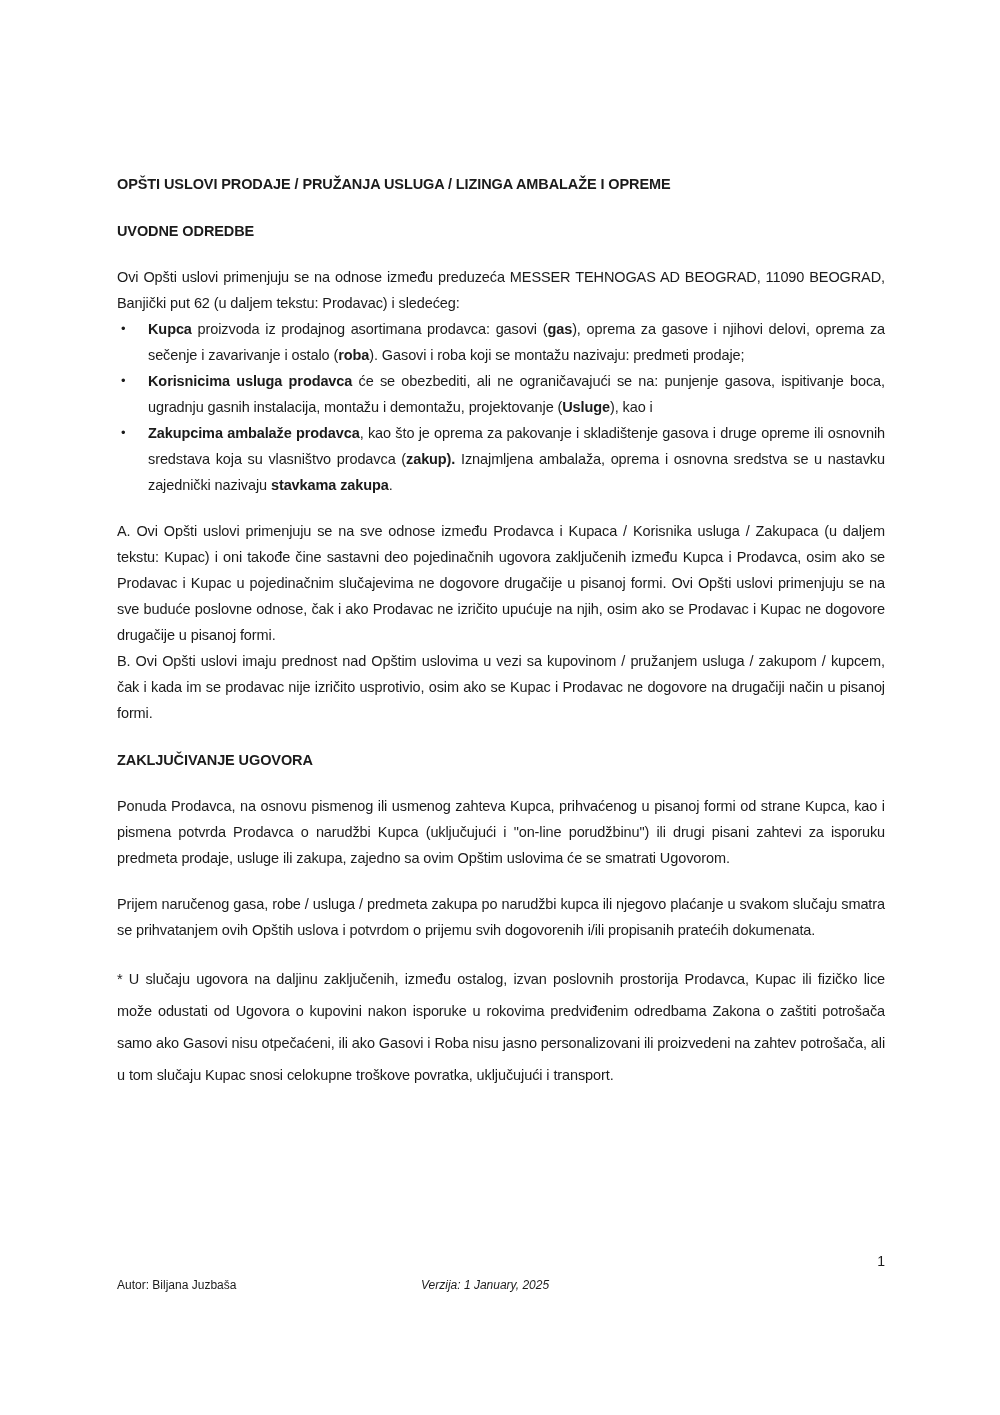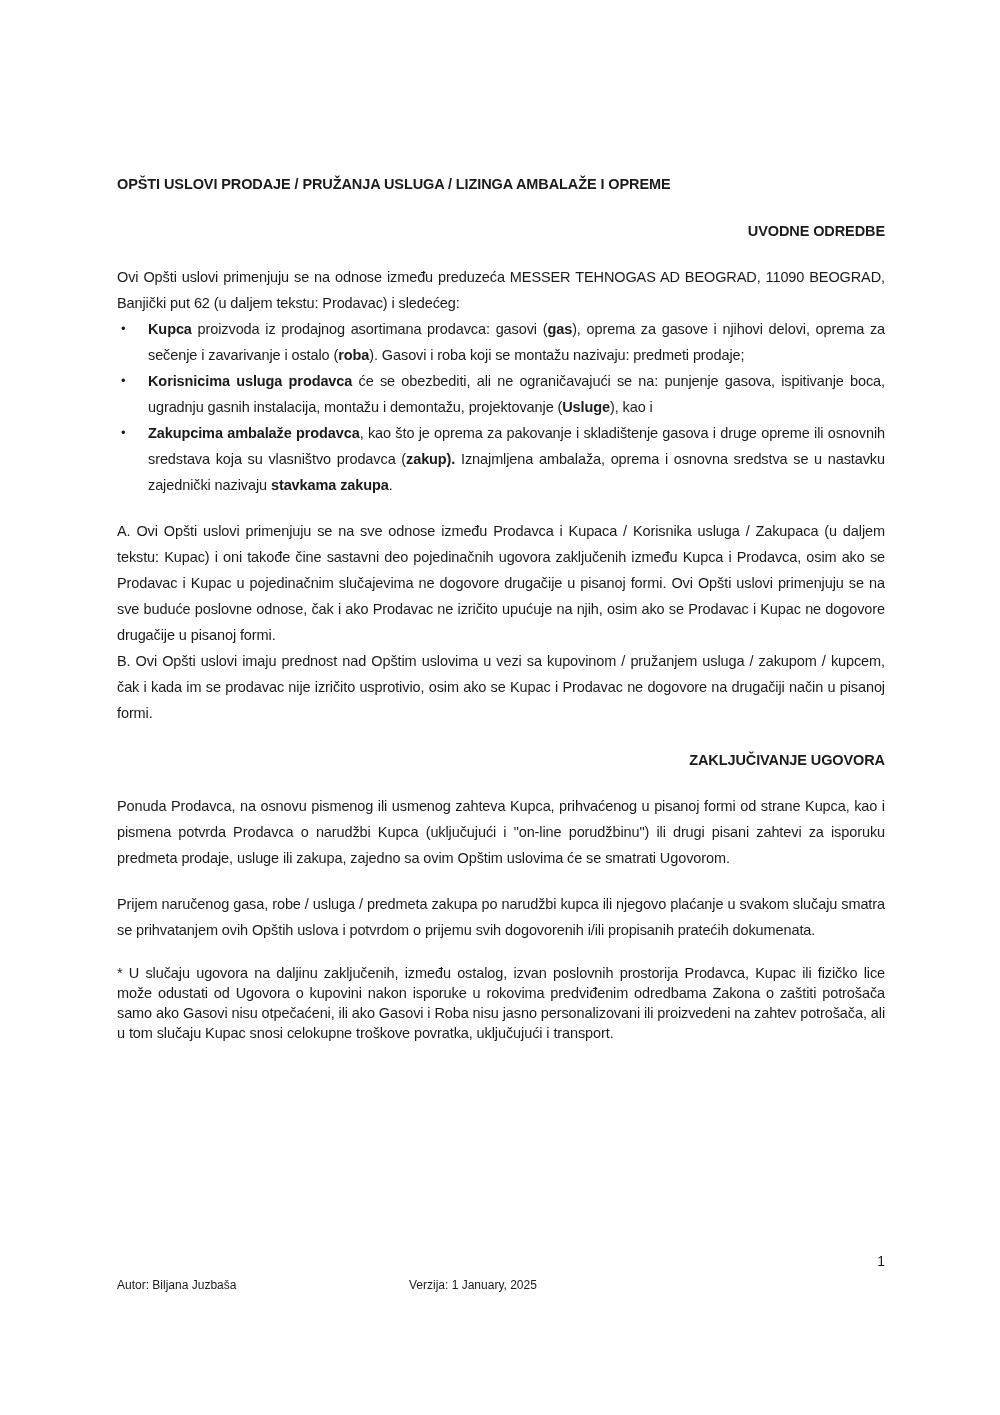--- a/index.html
+++ b/index.html
@@ -25,28 +25,27 @@
     font-size: 14.5px;
     font-weight: bold;
     margin: 0;
     line-height: 26px;
   }
   .section-heading {
     font-size: 14.5px;
     font-weight: bold;
     margin: 21px 0 0 0;
     line-height: 26px;
-    text-align: right;
   }
   p.paragraph {
     margin: 20px 0 0 0;
     text-align: justify;
     line-height: 26px;
   }
-  p.paragraph.spaced { line-height: 20px; }
+  p.paragraph.spaced { line-height: 32px; }
   ul.bullet-list {
     margin: 0; padding: 0 0 0 31px;
     list-style: none;
   }
   ul.bullet-list li {
     position: relative;
     text-align: justify;
     line-height: 26px;
   }
   ul.bullet-list li .bullet-marker {
@@ -62,21 +61,21 @@
     line-height: 20px;
   }
   .footer-row {
     position: absolute;
     left: 117px; right: 115px; top: 1277px;
     font-size: 12px;
     line-height: 16px;
   }
   .footer-version {
     position: absolute;
-    left: 292px; top: 0;
+    left: 304px; top: 0; font-style: italic;
   }
 </style>
 </head>
 <body>
 
 <div class="page">
   <div class="content">
     <h1 class="doc-title">OPŠTI USLOVI PRODAJE / PRUŽANJA USLUGA / LIZINGA AMBALAŽE I OPREME</h1>
     <div>
         <h2 class="section-heading">UVODNE ODREDBE</h2>

